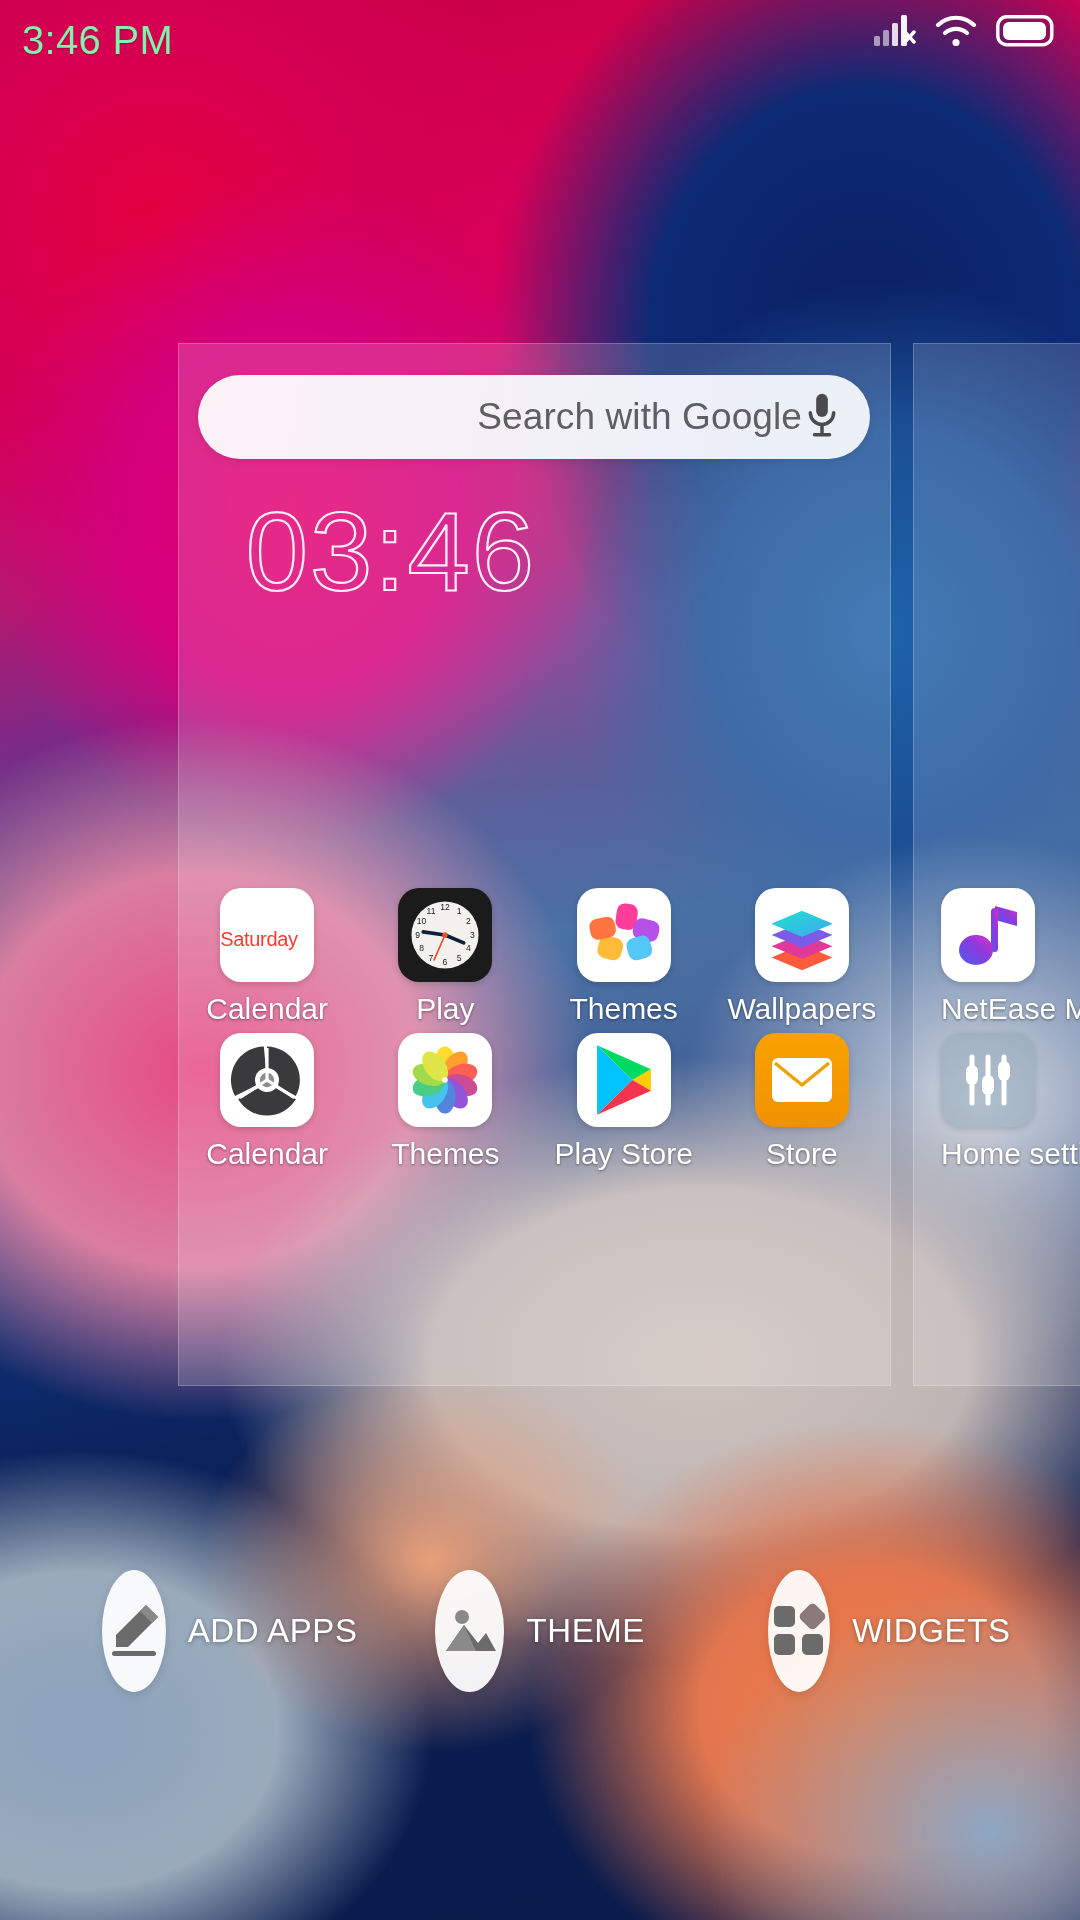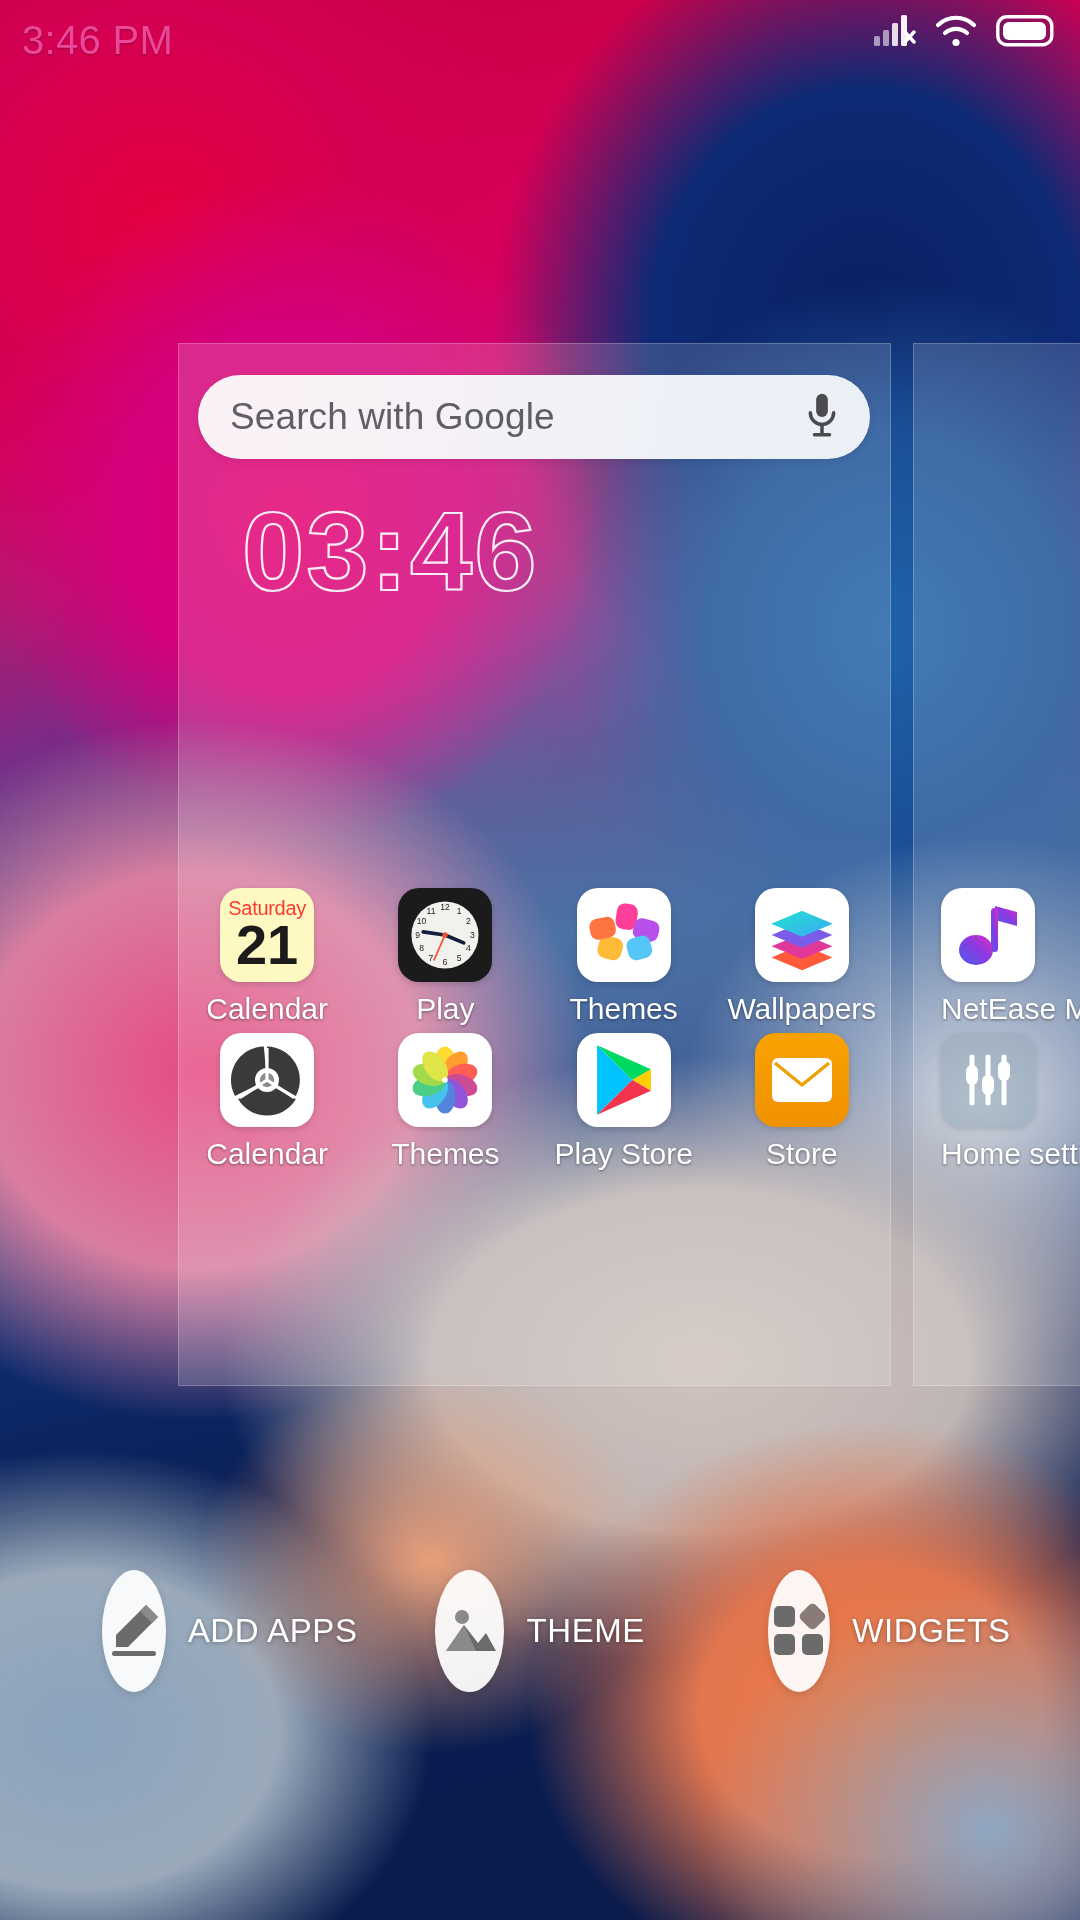--- a/index.html
+++ b/index.html
@@ -80,28 +80,28 @@
     background:radial-gradient(closest-side, #cdd4dc 0%, rgba(205,212,220,0) 78%);
   }
 
   
   #statusbar {
     position:absolute; left:0; top:0; width:1080px; height:62px;
     display:flex; align-items:center; justify-content:space-between;
     padding:0 26px 0 22px; z-index:40;
   }
   #clock-text {
-    color:#ec4899; font-size:40px; letter-spacing:0.3px; font-weight:400;
+    color:#86efac; font-size:40px; letter-spacing:0.3px; font-weight:400;
     text-shadow:0 1px 2px rgba(0,0,0,.3);
     margin-top:19px;
   }
   .sb-right { display:flex; align-items:center; gap:18px; }
 
   
-  #cards { position:absolute; left:0; top:0; width:1080px; height:1920px; z-index:20; }
+  #cards { position:absolute; left:0; top:0; width:1080px; height:1920px; z-index:20;text-align:right; }
 
   .page-card {
     position:absolute;
     background:rgba(255,255,255,0.16);
     box-shadow:0 0 0 1px rgba(255,255,255,0.22) inset;
     overflow:hidden;
   }
   #page-card-main { left:178px; top:343px; width:713px; height:1043px; }
   #page-card-next { left:913px; top:343px; width:230px; height:1043px; }
 
@@ -116,21 +116,21 @@
   #search-placeholder {
     flex:1; color:#5e5e63; font-size:37px; letter-spacing:0.1px;
   }
   #mic-icon { width:40px; height:50px; flex:none; }
 
   
   #clock-widget {
     position:absolute; left:28px; top:150px; width:330px; height:120px;
   }
   #clock-widget-time {
-    font-size:112px; font-weight:700; letter-spacing:2px;
+    font-size:112px; font-weight:400; letter-spacing:2px;
     color:transparent;
     -webkit-text-stroke:2.2px rgba(255,255,255,0.92);
     line-height:1.05;
     font-family:"Liberation Sans", sans-serif;
     margin-left:36px;
   }
 
   
   .app-grid {
     position:absolute; left:0; width:713px;
@@ -157,21 +157,21 @@
   .next-cell {
     position:absolute; left:28px; width:200px;
     display:flex; flex-direction:column; align-items:flex-start; gap:10px;
   }
   #next-cell-0 { top:545px; }
   #next-cell-1 { top:690px; }
   .next-cell .app-label { font-size:30px; }
 
   
   
-  .ic-cal { background:#fef9c3; display:flex; flex-direction:column; align-items:center; }
+  .ic-cal { background:#ffffff; display:flex; flex-direction:row; align-items:center;gap:36px; }
   .ic-cal-day { color:#fb3b30; font-size:20px; margin-top:9px; letter-spacing:-.3px; }
   .ic-cal-num { color:#1b1b1b; font-size:56px; font-weight:700; line-height:.95; margin-top:-2px; }
 
   
   .ic-clock { background:#1b1b1b; display:flex; align-items:center; justify-content:center; }
 
   
   .ic-gmail { background:linear-gradient(180deg,#f9a200 0%,#f09100 100%);
               display:flex; align-items:center; justify-content:center; }
 

